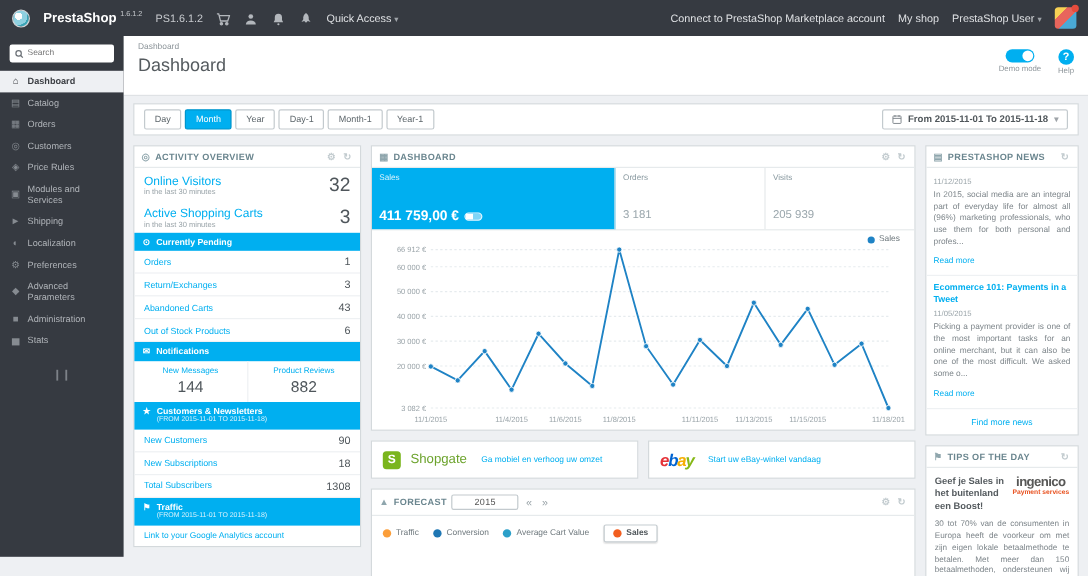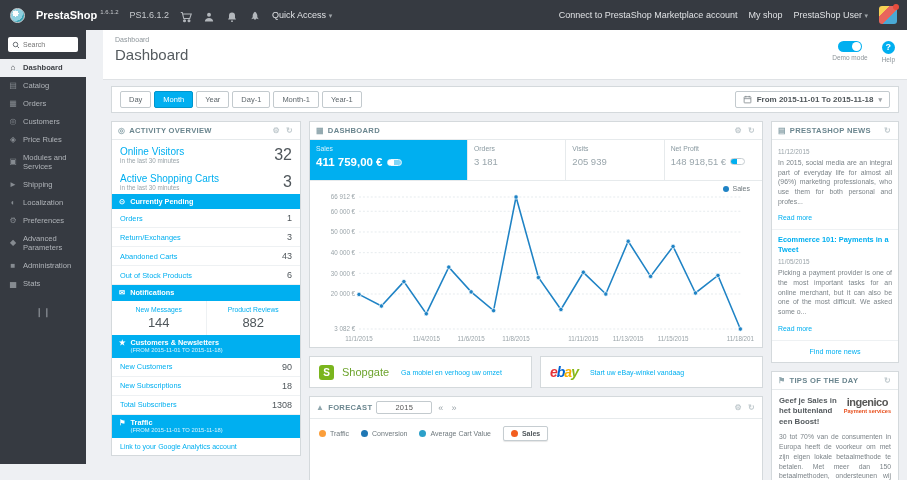--- a/index.html
+++ b/index.html
@@ -13,21 +13,21 @@
 .brand{font-size:11px;font-weight:bold;color:#fff}
 .brand sup{font-size:6px;color:#c7cace;font-weight:normal}
 .ps-ver{font-size:9px;color:#c7cace}
 .tb-ic{width:12px;height:12px;color:#b3b7bc;display:inline-block}
 .tb-link{font-size:9px;color:#dfe1e4;cursor:pointer}
 .tb-caret{font-size:7px;color:#9ea3a8}
 .avatar{width:18px;height:18px;border-radius:3px;background:linear-gradient(135deg,#f7d154 0 30%,#e8655c 30% 60%,#4aa9d5 60% 100%);position:relative}
 .avatar .dot{position:absolute;right:-2px;top:-2px;width:6px;height:6px;border-radius:50%;background:#e74c3c}
 
 
-.sidebar{position:absolute;left:0;top:30px;bottom:16px;width:86px;background:#363a41}
+.sidebar{position:absolute;left:0;top:30px;bottom:16px;width:103px;background:#363a41}
 .search-box{margin:7px 8px;height:15px;background:#fff;border-radius:2px;display:flex;align-items:center;padding:0 4px;gap:3px}
 .search-box svg{width:8px;height:8px;color:#6a6f75;flex:none}
 .search-box input{border:0;outline:0;width:100%;font-size:7px;color:#444;background:transparent;font-family:"Liberation Sans",sans-serif}
 .side-item{display:flex;align-items:center;gap:5px;padding:4px 8px;font-size:7.6px;color:#b0b4b9;cursor:pointer;line-height:1.25}
 .side-item .si{width:10px;font-size:8px;color:#868b91;flex:none;text-align:center}
 .side-item.active{background:#eef0f3;color:#3c3f44;font-weight:bold}
 .side-item.active .si{color:#3c3f44}
 .collapse-btn{margin:14px auto 0;text-align:center;color:#7d8288;font-size:9px;cursor:pointer;width:20px}
 
 
@@ -76,21 +76,21 @@
 .ncol:last-child{border-right:0}
 .ncol .nl{font-size:6.8px;color:#00aff0}
 .ncol .nv{font-size:13px;color:#4f565b;margin-top:2px}
 .alink{display:block;font-size:7px;color:#00aff0;padding:5px 8px;cursor:pointer}
 
 
 .kpis{display:flex;border-bottom:1px solid #e6eaec}
 .kpi{flex:1;padding:5px 6px;border-right:1px solid #e6eaec;min-height:40px}
 .kpi:last-child{border-right:0}
 .kpi .kl{font-size:6.8px;color:#8a9aa1}
-.kpi .kvrow{display:flex;align-items:center;gap:4px;margin-top:4px}
+.kpi .kvrow{display:flex;align-items:center;gap:4px;margin-top:22px}
 .kpi .kv{font-size:9.5px;color:#9aa6ac}
 .kpi.active{background:#00aff0;flex:1.7}
 .kpi.active .kl{color:#d5f1fc}
 .kpi.active .kv{color:#fff;font-size:11.5px;font-weight:bold}
 .mtoggle{width:15px;height:7px;border-radius:4px;border:1px solid #c6cdd1;background:linear-gradient(90deg,#00aff0 50%,#fff 50%);flex:none;cursor:pointer}
 .kpi.active .mtoggle{border-color:#e9f8ff;background:linear-gradient(90deg,#fff 50%,#7fd5f7 50%)}
 
 .chart-wrap{position:relative;padding:4px 6px 2px}
 .chart-legend{position:absolute;top:4px;right:12px;display:flex;align-items:center;gap:3px;font-size:7px;color:#6e787d}
 .chart-legend .cdot{width:6px;height:6px;border-radius:50%;background:#1f83c5}
@@ -376,27 +376,20 @@
             <div class="kpi">
               <div class="kl">Orders</div>
               <div class="kvrow">
                   <span class="kv">3 181</span>
                 </div>
             </div>
             <div class="kpi">
               <div class="kl">Visits</div>
               <div class="kvrow">
                   <span class="kv">205 939</span>
-                </div>
-            </div>
-            <div class="kpi">
-              <div class="kl">Net Profit</div>
-              <div class="kvrow">
-                  <span class="kv">148 918,51 €</span>
-                  <span class="mtoggle"></span>
                 </div>
             </div>
           </div>
           <div class="chart-wrap">
             <div class="chart-legend">
                 <span class="cdot"></span>
                 <span>Sales</span>
               </div>
             <svg id="sales-chart-svg" class="chart-svg" viewBox="0 0 450 160" preserveAspectRatio="none">
                 <line class="grid" x1="44" y1="144" x2="434" y2="144"></line>

